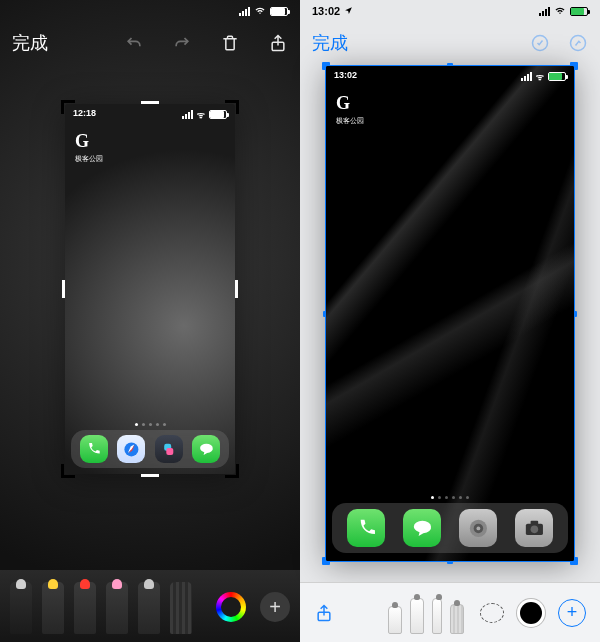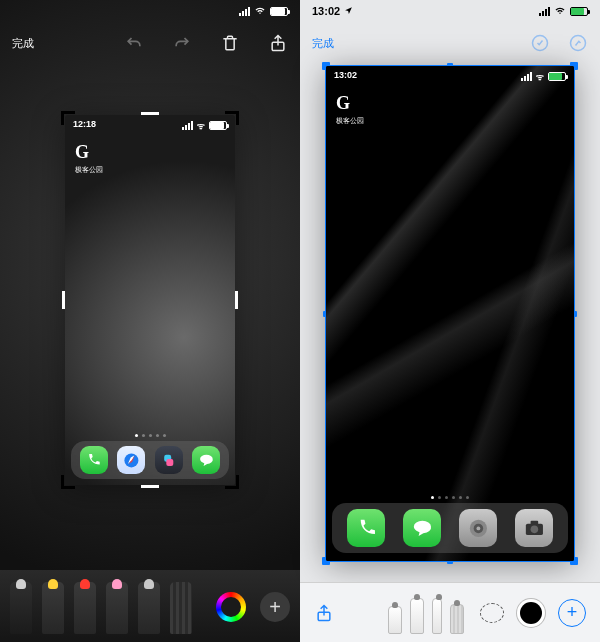--- a/index.html
+++ b/index.html
@@ -36,36 +36,36 @@
   .batt-green i { background:#34c759; width:80%; }
   .batt-white i { background:currentColor; width:90%; }
 
   
   .navbar {
     display:flex; align-items:center; justify-content:space-between;
     height: 42px; padding: 0 12px;
   }
   .panel-left .navbar { color:#fff; }
   .panel-right .navbar { color:#0a7aff; }
-  .nav-done { font-size:11px; font-weight:500; }
+  .nav-done { font-size:18px; font-weight:500; }
   .nav-right { display:flex; gap:18px; align-items:center; }
   .nav-right.lg { gap:28px; }
   .nav-icon { width:20px; height:20px; display:flex; align-items:center; justify-content:center; color:inherit; opacity:.9;}
   .disabled { opacity:.35; }
 
   
   .canvas {
     position:absolute; left:0; right:0; top:64px;
     display:flex; justify-content:center;
   }
   .crop {
     position:relative;
     box-shadow: 0 4px 30px rgba(0,0,0,.4);
   }
-  .panel-left  .crop { width:170px; height:370px; margin-top:51px; }
+  .panel-left  .crop { width:170px; height:370px; margin-top:40px; }
   .panel-right .crop { width:248px; height:495px; margin-top:2px; }
 
   
   .handle { position:absolute; }
   .panel-left .handle { border-color:#fff; }
   .panel-left .h-tl{top:-4px;left:-4px;width:14px;height:14px;border-top:3px solid;border-left:3px solid;}
   .panel-left .h-tr{top:-4px;right:-4px;width:14px;height:14px;border-top:3px solid;border-right:3px solid;}
   .panel-left .h-bl{bottom:-4px;left:-4px;width:14px;height:14px;border-bottom:3px solid;border-left:3px solid;}
   .panel-left .h-br{bottom:-4px;right:-4px;width:14px;height:14px;border-bottom:3px solid;border-right:3px solid;}
   .panel-left .h-t{top:-3px;left:50%;transform:translateX(-50%);width:18px;height:3px;background:#fff;}

